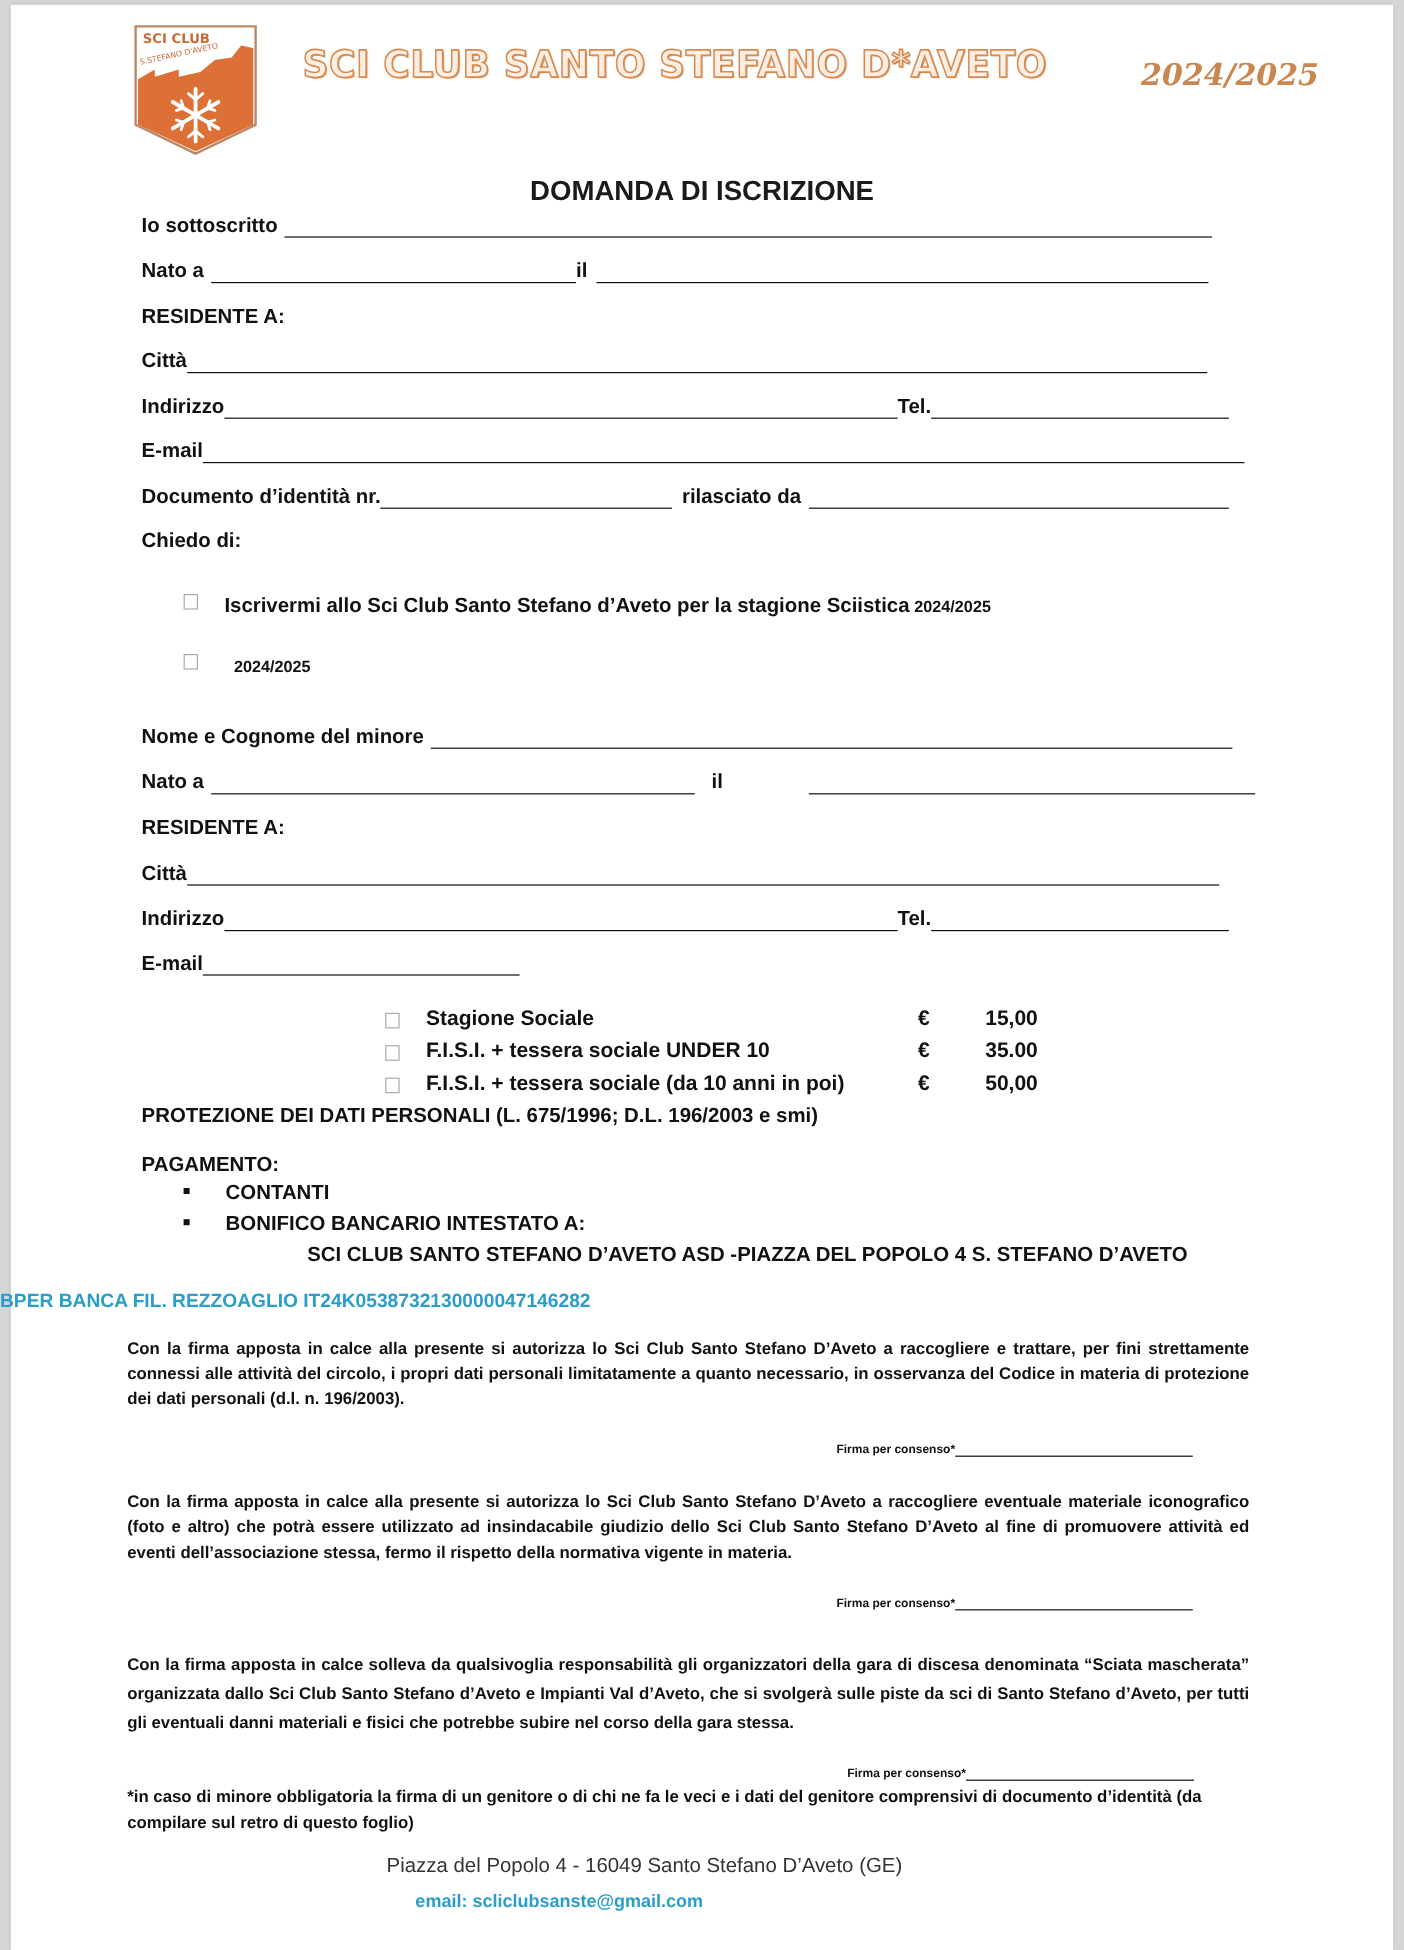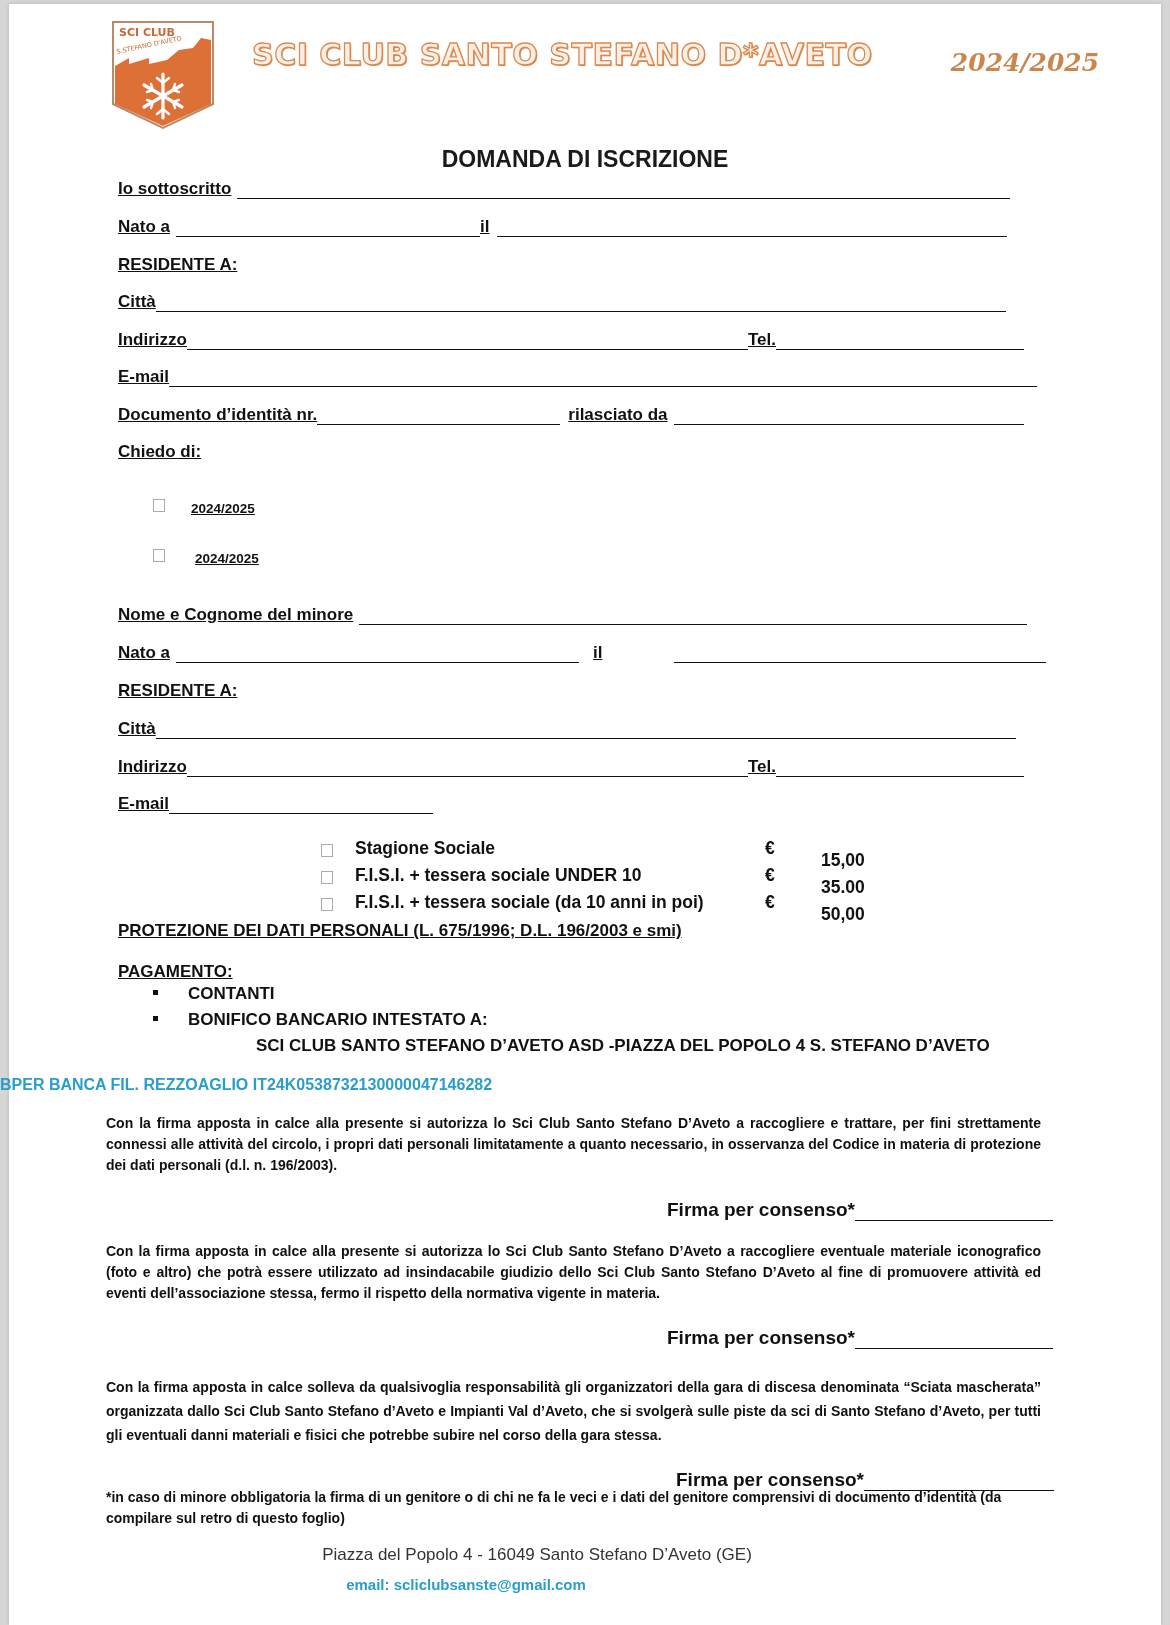--- a/index.html
+++ b/index.html
@@ -31,39 +31,39 @@
     font-family: "DejaVu Serif", serif; font-style: italic; font-weight: bold;
     color: #c9874f; font-size: 25px; line-height: 34px;
   }
   .doc-title {
     left: 0; top: 146px; width: 1170px; text-align: center;
     font-size: 23px; font-weight: bold; color: #1a1a1a;
   }
   .row {
     position: absolute; left: 118px;
     font-size: 17px; font-weight: bold; white-space: nowrap;
-    display: flex; align-items: flex-end; height: 22px; text-decoration: underline;
+    display: flex; align-items: center; height: 22px;
   }
   .row .lbl { flex: none; }
   .line { display: inline-block; border-bottom: 1.6px solid #111; height: 18px; flex: none; }
   .cb { display: inline-block; width: 10px; height: 11px; border: 1px solid #aaa; margin-right: 22px; flex: none; position: relative; top: -4px; }
   .small { font-size: 13.5px; }
   .fee-row { position: absolute; font-size: 17.5px; font-weight: bold; white-space: nowrap; height: 22px; }
   .fee-row .cb { position: absolute; left: 0; top: 6px; margin: 0; }
   .fee-row .fl { position: absolute; left: 34px; top: 0; }
   .fee-row .eu { position: absolute; left: 444px; top: 0; }
-  .fee-row .am { position: absolute; left: 500px; top: 12px; text-align: right; }
+  .fee-row .am { position: absolute; left: 500px; top: 0; text-align: right; }
   .bullet { position: absolute; font-size: 17px; font-weight: bold; }
   .bullet .sq { display: inline-block; width: 5px; height: 5px; background: #111; position: relative; top: -4px; margin-right: 30px; }
   .blue { color: #2a9ec9; }
   .para {
     position: absolute; left: 106px; width: 935px;
     font-size: 14px; font-weight: bold; line-height: 21px; text-align: justify;
   }
-  .sig { position: absolute; font-size: 19px; font-weight: bold; display: flex; align-items: flex-end; white-space: nowrap; }
+  .sig { position: absolute; font-size: 10px; font-weight: bold; display: flex; align-items: flex-end; white-space: nowrap; margin-left: 30px; }
   .sig .line { height: 14px; width: 198px; border-bottom-width: 1.3px; }
   .footer-addr { position: absolute; left: 0; width: 1074px; text-align: center; font-size: 17px; color: #333; }
   .footer-mail { position: absolute; left: 0; width: 932px; text-align: center; font-size: 15px; font-weight: bold; }
 </style>
 </head>
 <body>
 
 <div class="page"></div>
 
 <div class="abs logo">
@@ -115,20 +115,21 @@
 <div class="row" style="top:403px">
   <span class="lbl">Documento d’identità nr.</span>
   <span class="line" style="width:243px"></span>
   <span class="lbl" style="margin-left:8px">rilasciato da</span>
   <span class="line" style="width:350px;margin-left:6px"></span>
 </div>
 
 <div class="row" style="top:440px">Chiedo di:</div>
 <div class="row" style="top:494px;left:153px">
   <span class="cb"></span>
+  <span class="lbl">Iscrivermi allo Sci Club Santo Stefano d’Aveto per la stagione Sciistica</span>
   <span class="lbl small" style="margin-left:4px">2024/2025</span>
 </div>
 <div class="row" style="top:544px;left:153px">
   <span class="cb"></span>
   <span class="lbl small" style="margin-left:8px">2024/2025</span>
 </div>
 
 <div class="row" style="top:603px">
   <span class="lbl">Nome e Cognome del minore</span>
   <span class="line" style="width:668px;margin-left:6px"></span>

